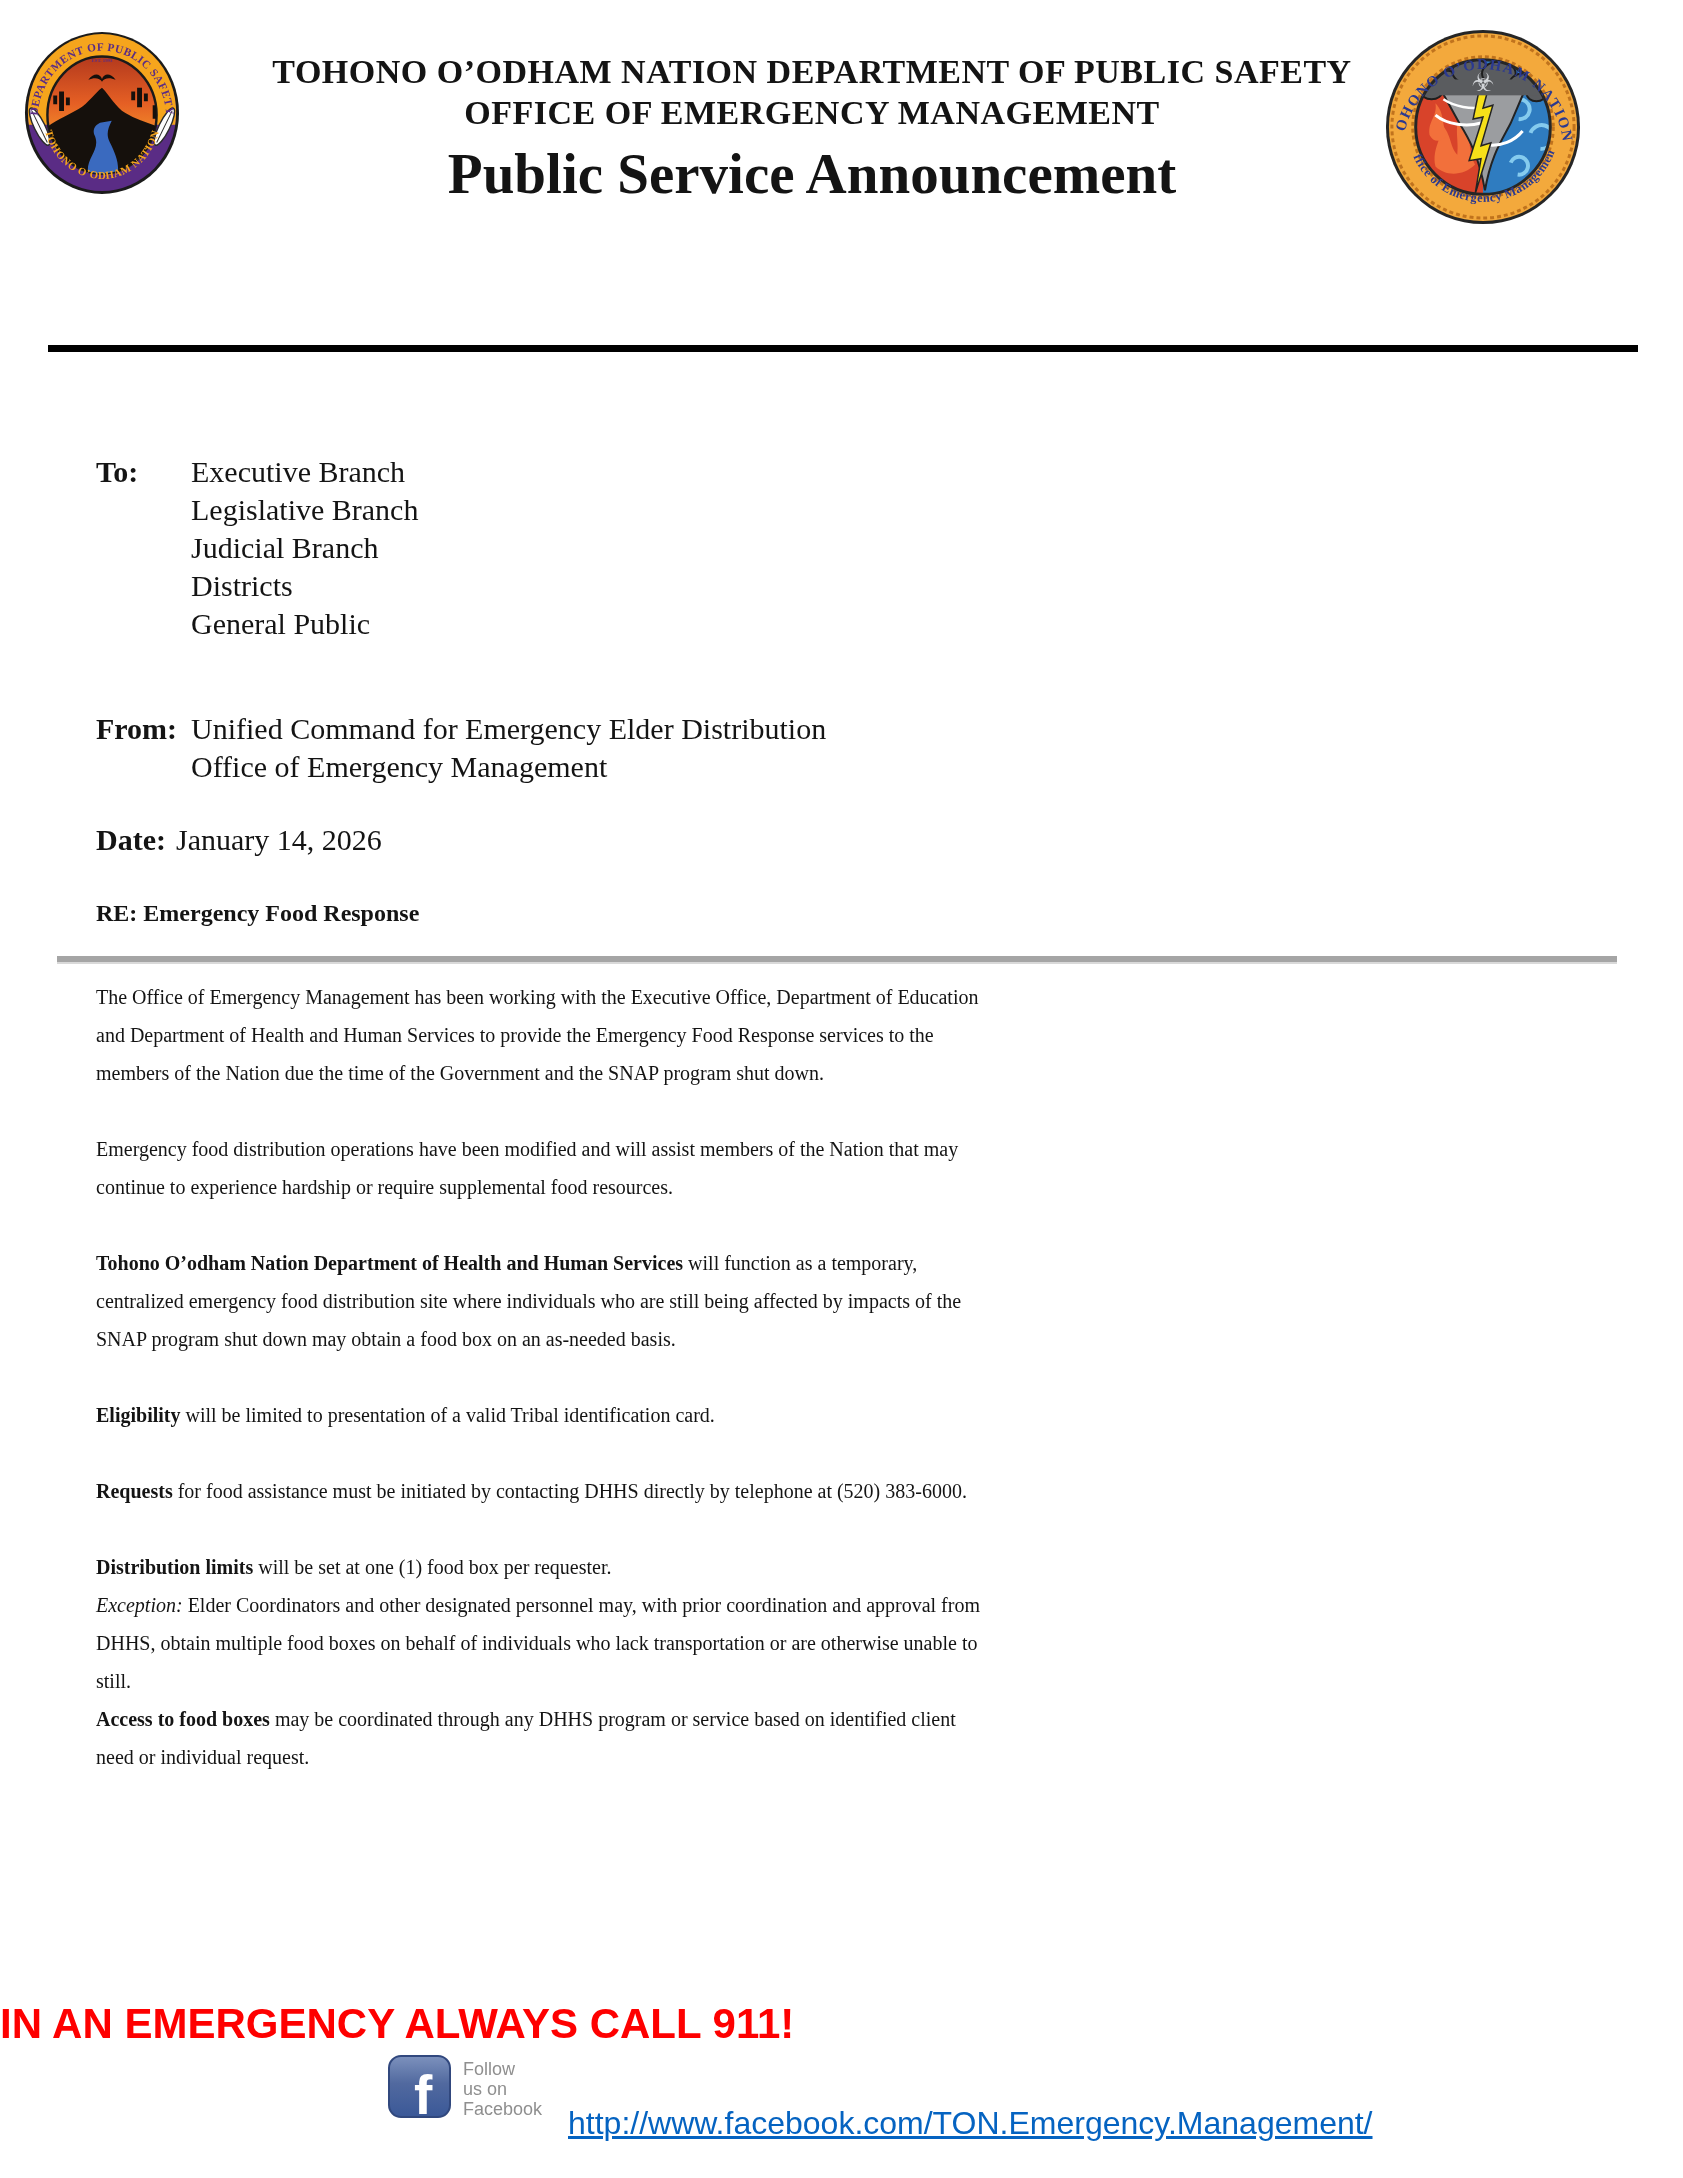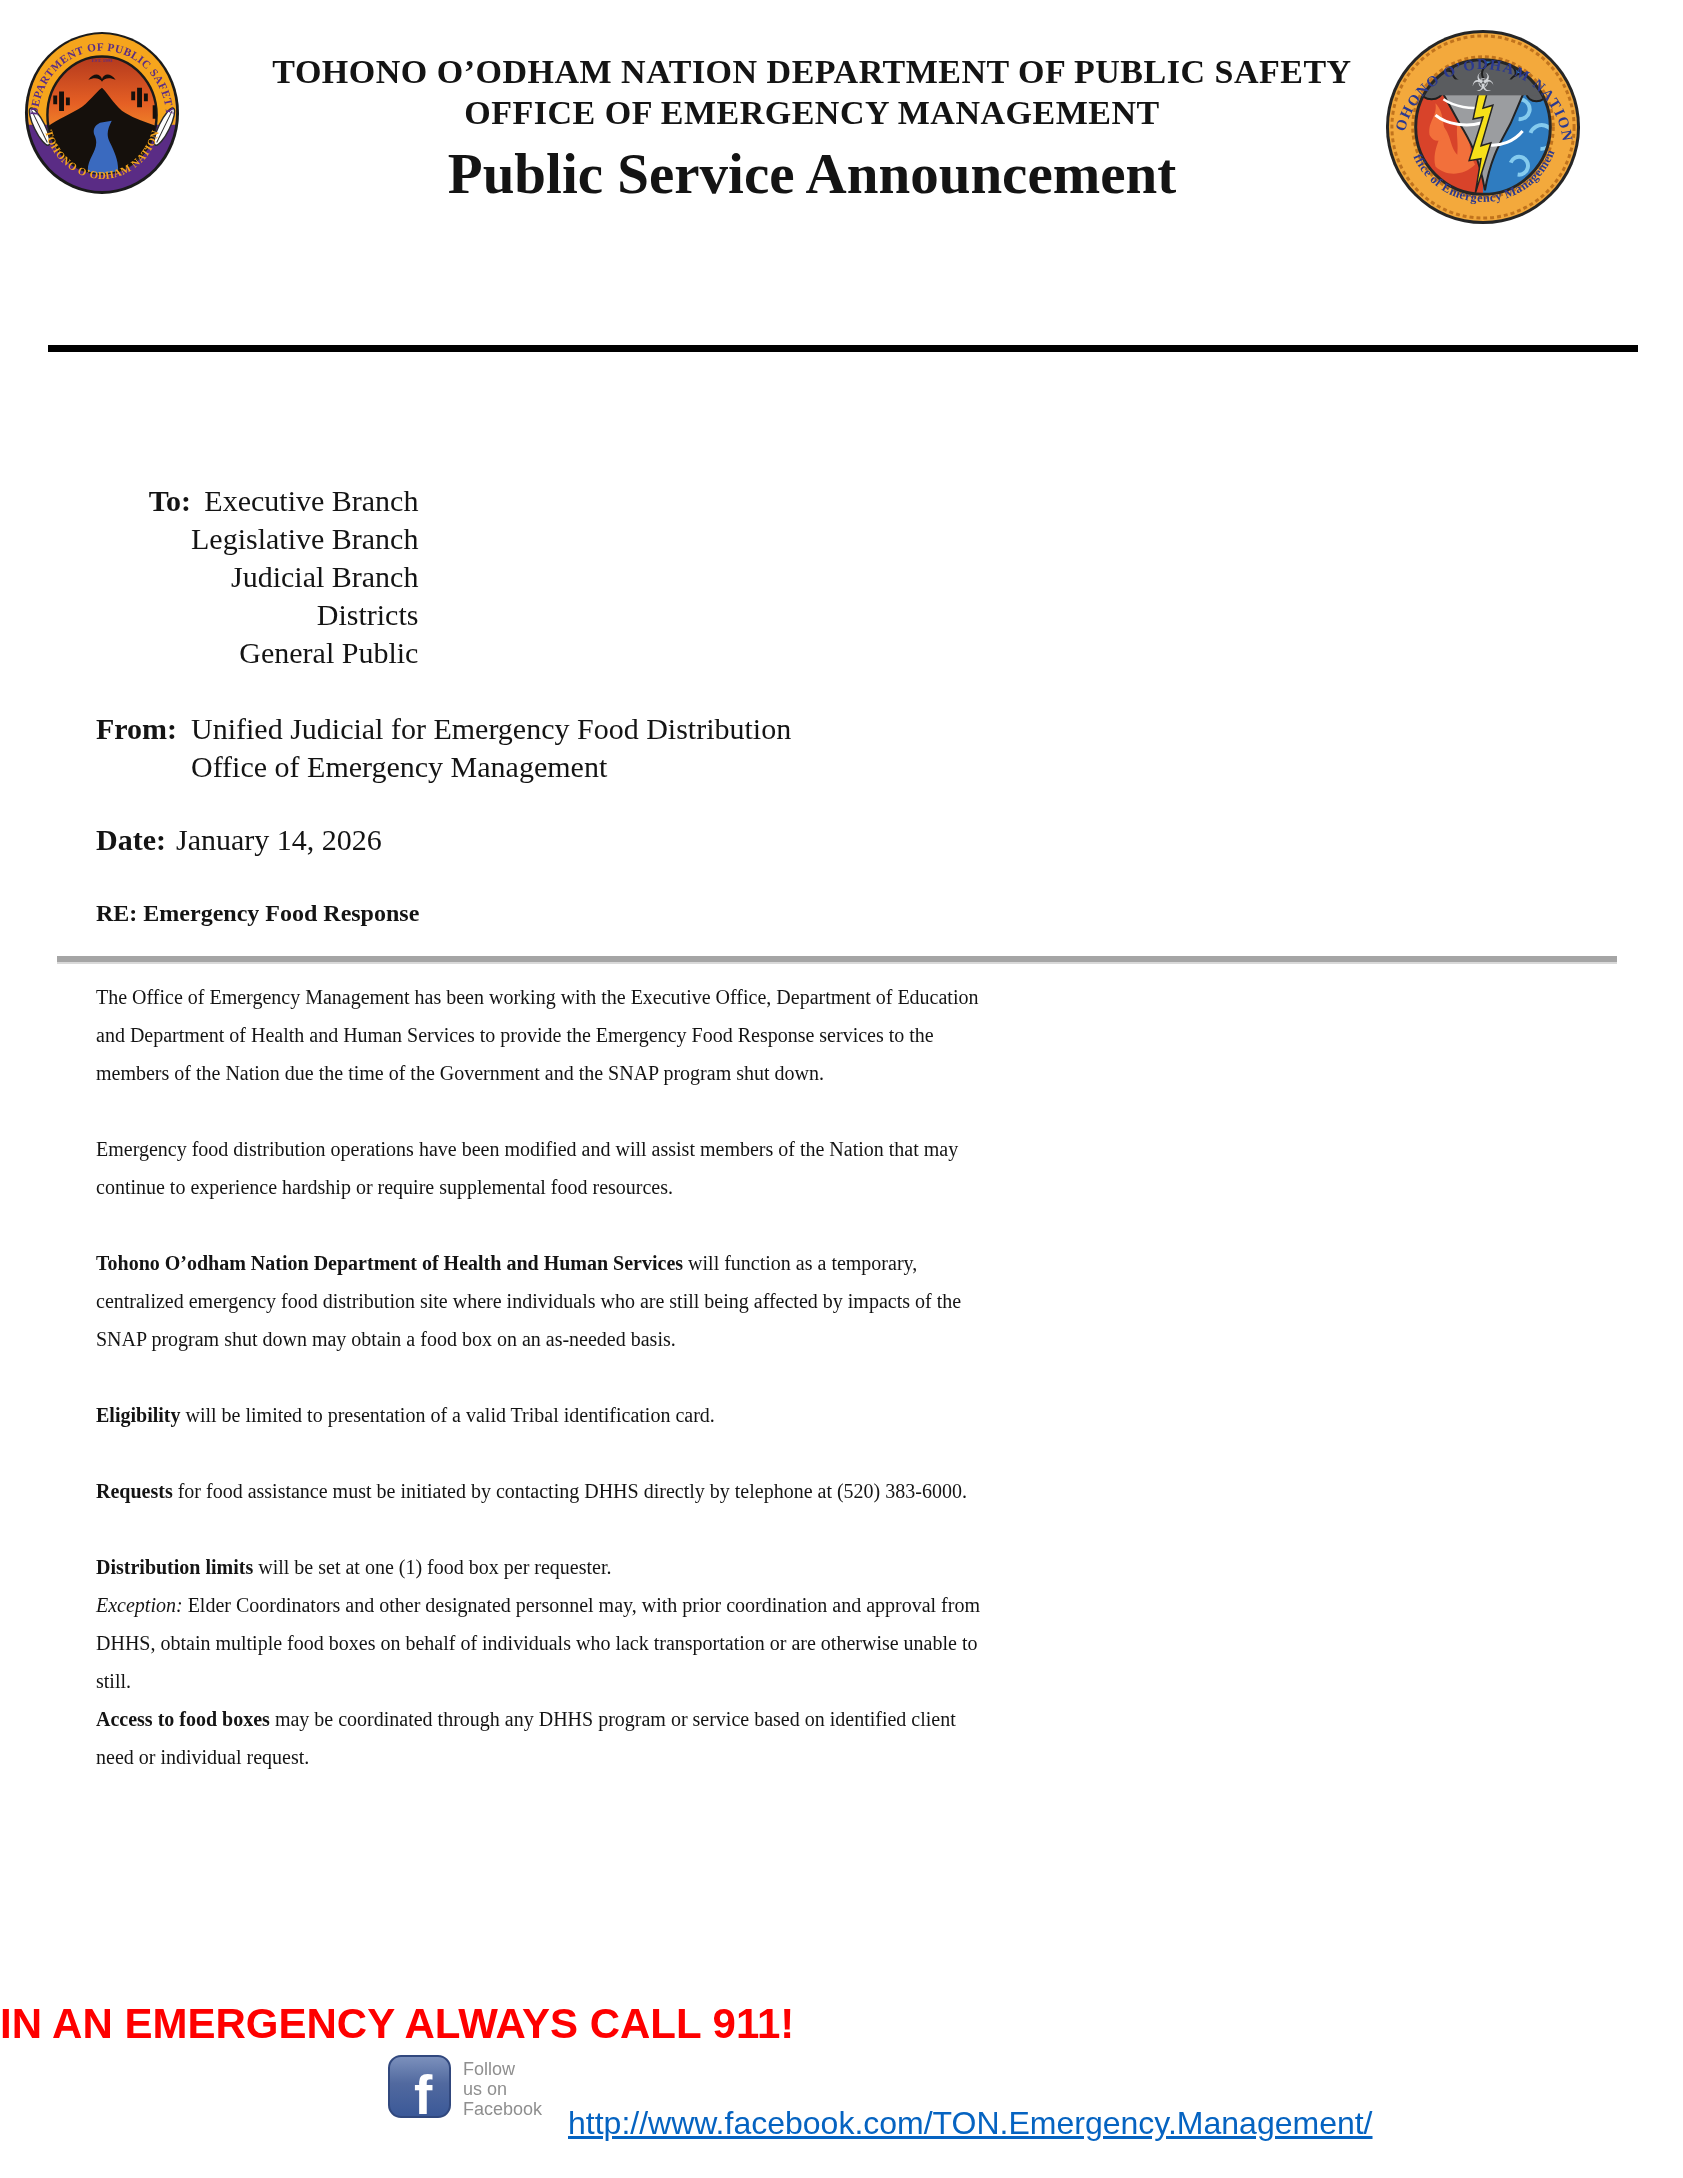--- a/index.html
+++ b/index.html
@@ -14,21 +14,21 @@
   .header-line { font-weight:bold; font-size:34px; line-height:41px; letter-spacing:0.5px; }
   .header-title { font-weight:bold; font-size:57px; line-height:61px; margin-top:10px; }
 
   .rule-black { position:absolute; left:48px; top:345px; width:1590px; height:7px; background:#000; }
   .rule-gray  { position:absolute; left:57px; top:956px; width:1560px; height:8px; background:#a5a5a5; border-bottom:2px solid #d9d9d9; }
 
   
   .memo-row { position:absolute; left:96px; display:flex; font-size:30px; line-height:38px; }
   .memo-label { font-weight:bold; width:95px; flex:0 0 95px; }
   .memo-label.inline { width:auto; flex:0 0 auto; margin-right:10px; }
-  #to-block   { top:482px;text-align:right; }
+  #to-block   { top:453px; }
   #from-block { top:710px; }
   #date-block { top:821px; }
   #re-line    { position:absolute; left:96px; top:894px; font-size:24px; line-height:38px; font-weight:bold; }
 
   
   .body-block { position:absolute; left:96px; top:978px; width:1544px; font-size:20px; line-height:38px; }
   .body-block .para { margin-bottom:38px; }
   .body-block .line { white-space:nowrap; }
   .body-block .b { font-weight:bold; }
   .body-block .i { font-style:italic; }
@@ -156,21 +156,21 @@
         <div>Legislative Branch</div>
         <div>Judicial Branch</div>
         <div>Districts</div>
         <div>General Public</div>
       </div>
   </div>
 
   <div class="memo-row" id="from-block">
     <div class="memo-label">From:</div>
     <div id="from-list">
-        <div>Unified Judicial for Emergency Food Distribution</div>
+        <div>Unified Command for Emergency Elder Distribution</div>
         <div>Office of Emergency Management</div>
       </div>
   </div>
 
   <div class="memo-row" id="date-block">
     <div class="memo-label inline">Date:</div>
     <div>January 14, 2026</div>
   </div>
 
   <div id="re-line">RE: Emergency Food Response</div>

